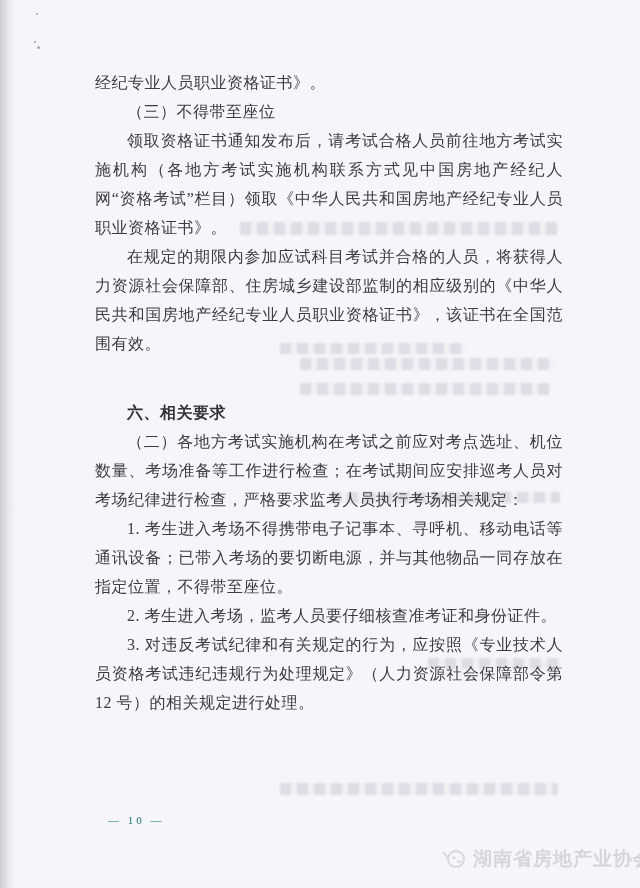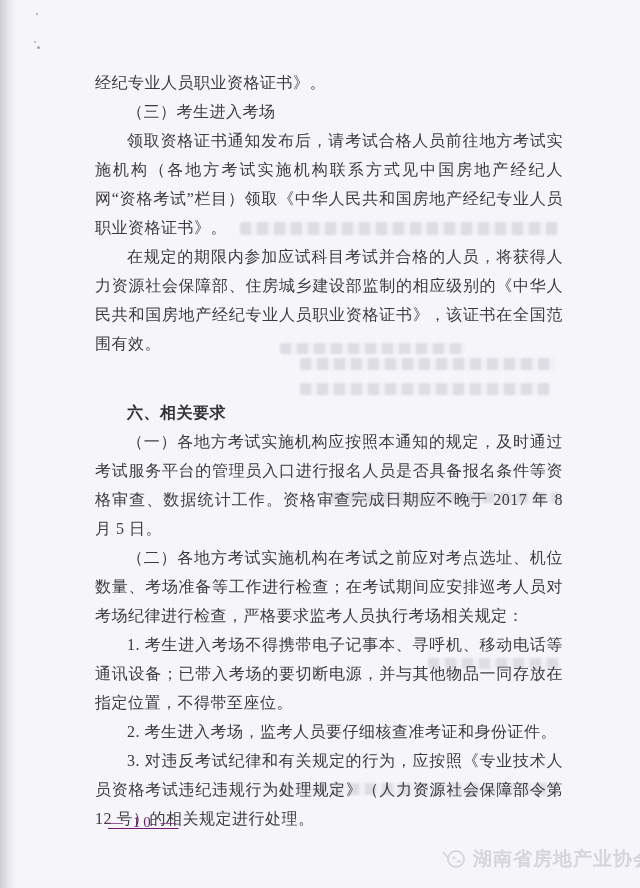--- a/index.html
+++ b/index.html
@@ -55,24 +55,23 @@
     margin: 0;
     text-indent: 2em;
   }
   .doc-text p.continuation { text-indent: 0; }
   .doc-text p.heading { font-weight: bold; color: #333237; margin-top: 40px; }
   .doc-text p.subheading { }
   .page-number {
     position: absolute;
     left: 108px;
     top: 814px;
-    font-size: 15px;
+    font-size: 11px;
     letter-spacing: 3px;
-    color: #701a75;
-    text-decoration: underline;
+    color: #0f766e;
   }
   .watermark {
     position: absolute;
     left: 441px;
     top: 846px;
     display: flex;
     align-items: center;
     gap: 6px;
     color: #d6d4dc;
     font-family: "Liberation Sans", "DejaVu Sans", sans-serif;
@@ -99,29 +98,28 @@
   <div class="bleed" style="left:300px; top:358px; width:255px; height:12px;"></div>
   <div class="bleed" style="left:300px; top:383px; width:250px; height:12px;"></div>
   <div class="bleed" style="left:330px; top:492px; width:230px; height:11px;"></div>
   <div class="bleed" style="left:428px; top:658px; width:132px; height:11px;"></div>
   <div class="bleed" style="left:280px; top:783px; width:278px; height:12px;"></div>
 
   <div class="doc-text">
 
       <p class="continuation">经纪专业人员职业资格证书》。</p>
 
-      <p class="subheading">（三）考生进入考场</p>
+      <p class="subheading">（三）不得带至座位</p>
 
       <p class="body">领取资格证书通知发布后，请考试合格人员前往地方考试实施机构（各地方考试实施机构联系方式见中国房地产经纪人网“资格考试”栏目）领取《中华人民共和国房地产经纪专业人员职业资格证书》。</p>
 
       <p class="body">在规定的期限内参加应试科目考试并合格的人员，将获得人力资源社会保障部、住房城乡建设部监制的相应级别的《中华人民共和国房地产经纪专业人员职业资格证书》，该证书在全国范围有效。</p>
 
       <p class="heading">六、相关要求</p>
 
-      <p class="body">（一）各地方考试实施机构应按照本通知的规定，及时通过考试服务平台的管理员入口进行报名人员是否具备报名条件等资格审查、数据统计工作。资格审查完成日期应不晚于 2017 年 8 月 5 日。</p>
 
       <p class="body">（二）各地方考试实施机构在考试之前应对考点选址、机位数量、考场准备等工作进行检查；在考试期间应安排巡考人员对考场纪律进行检查，严格要求监考人员执行考场相关规定：</p>
 
       <p class="body">1. 考生进入考场不得携带电子记事本、寻呼机、移动电话等通讯设备；已带入考场的要切断电源，并与其他物品一同存放在指定位置，不得带至座位。</p>
 
       <p class="body">2. 考生进入考场，监考人员要仔细核查准考证和身份证件。</p>
 
       <p class="body">3. 对违反考试纪律和有关规定的行为，应按照《专业技术人员资格考试违纪违规行为处理规定》（人力资源社会保障部令第 12 号）的相关规定进行处理。</p>
     </div>
 

